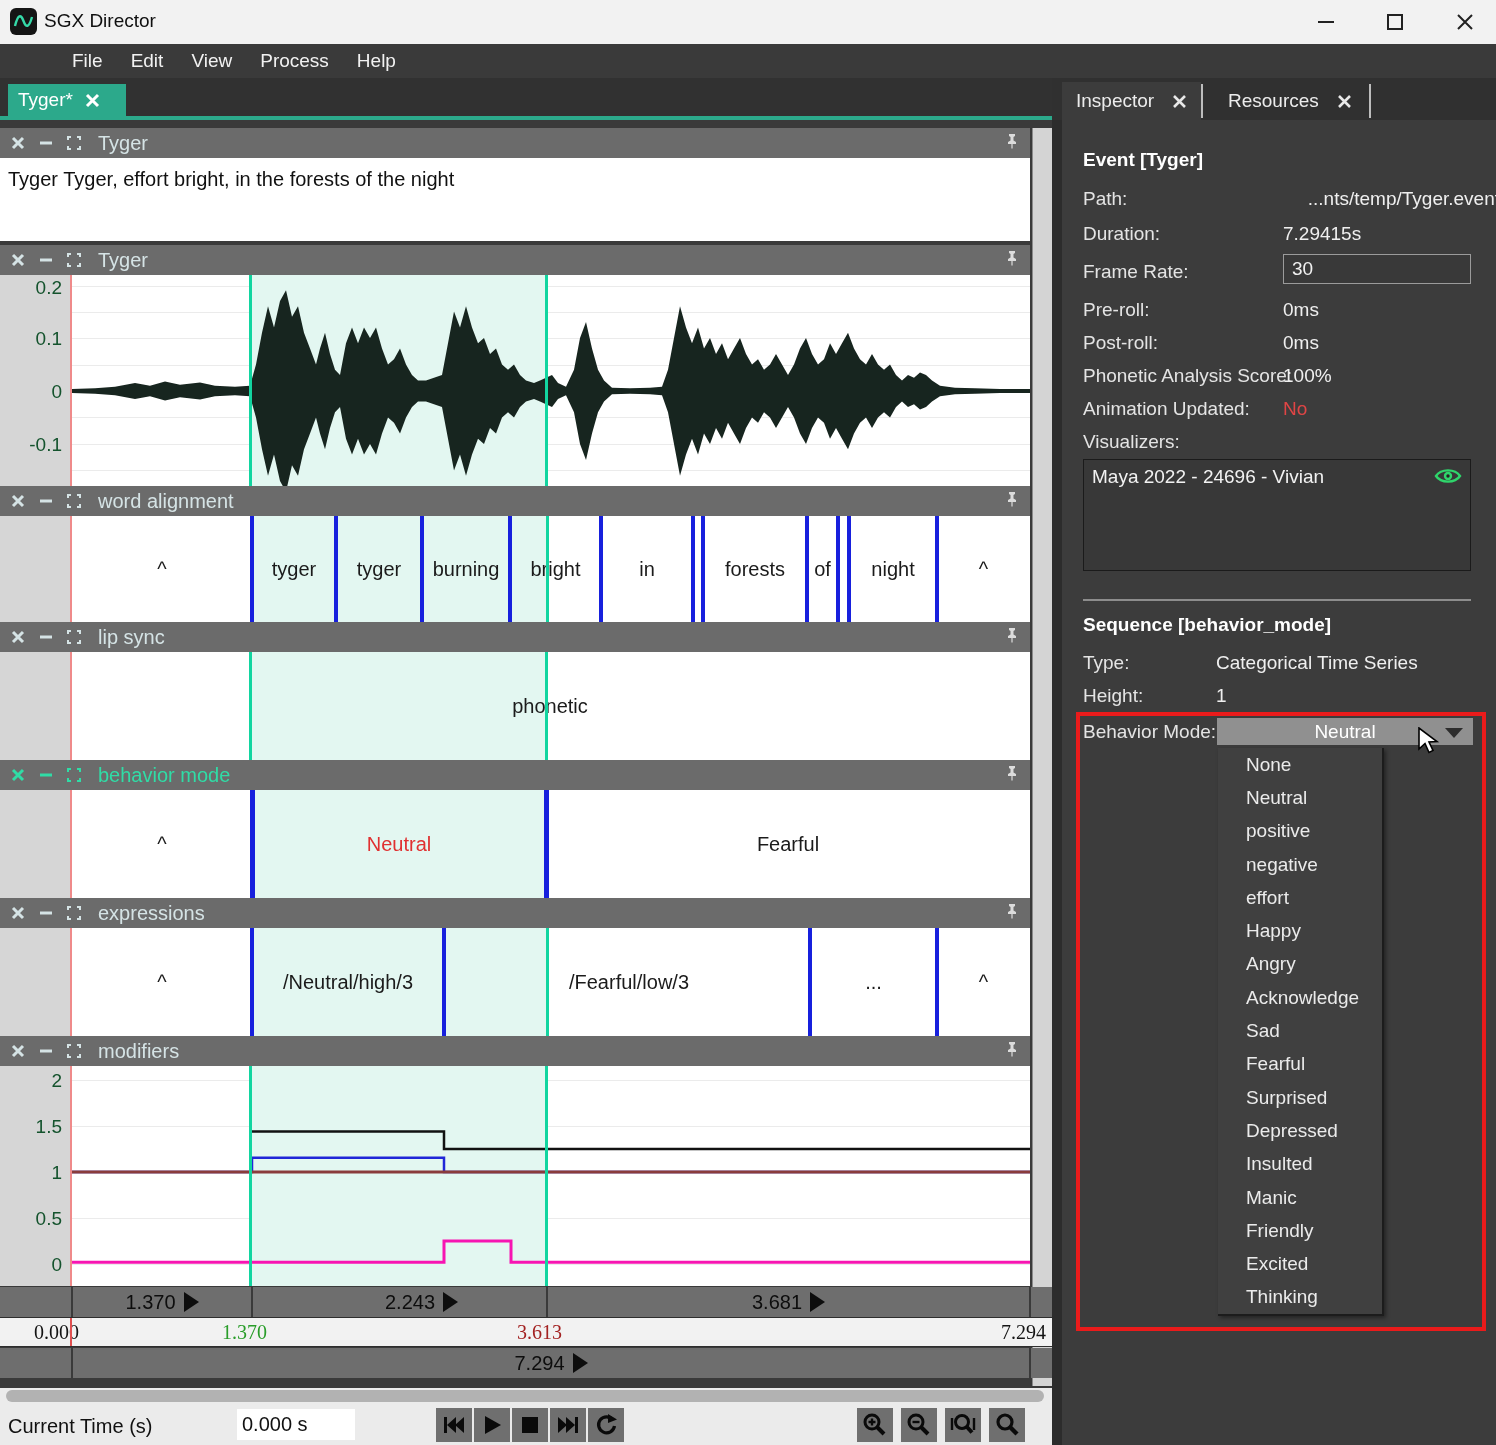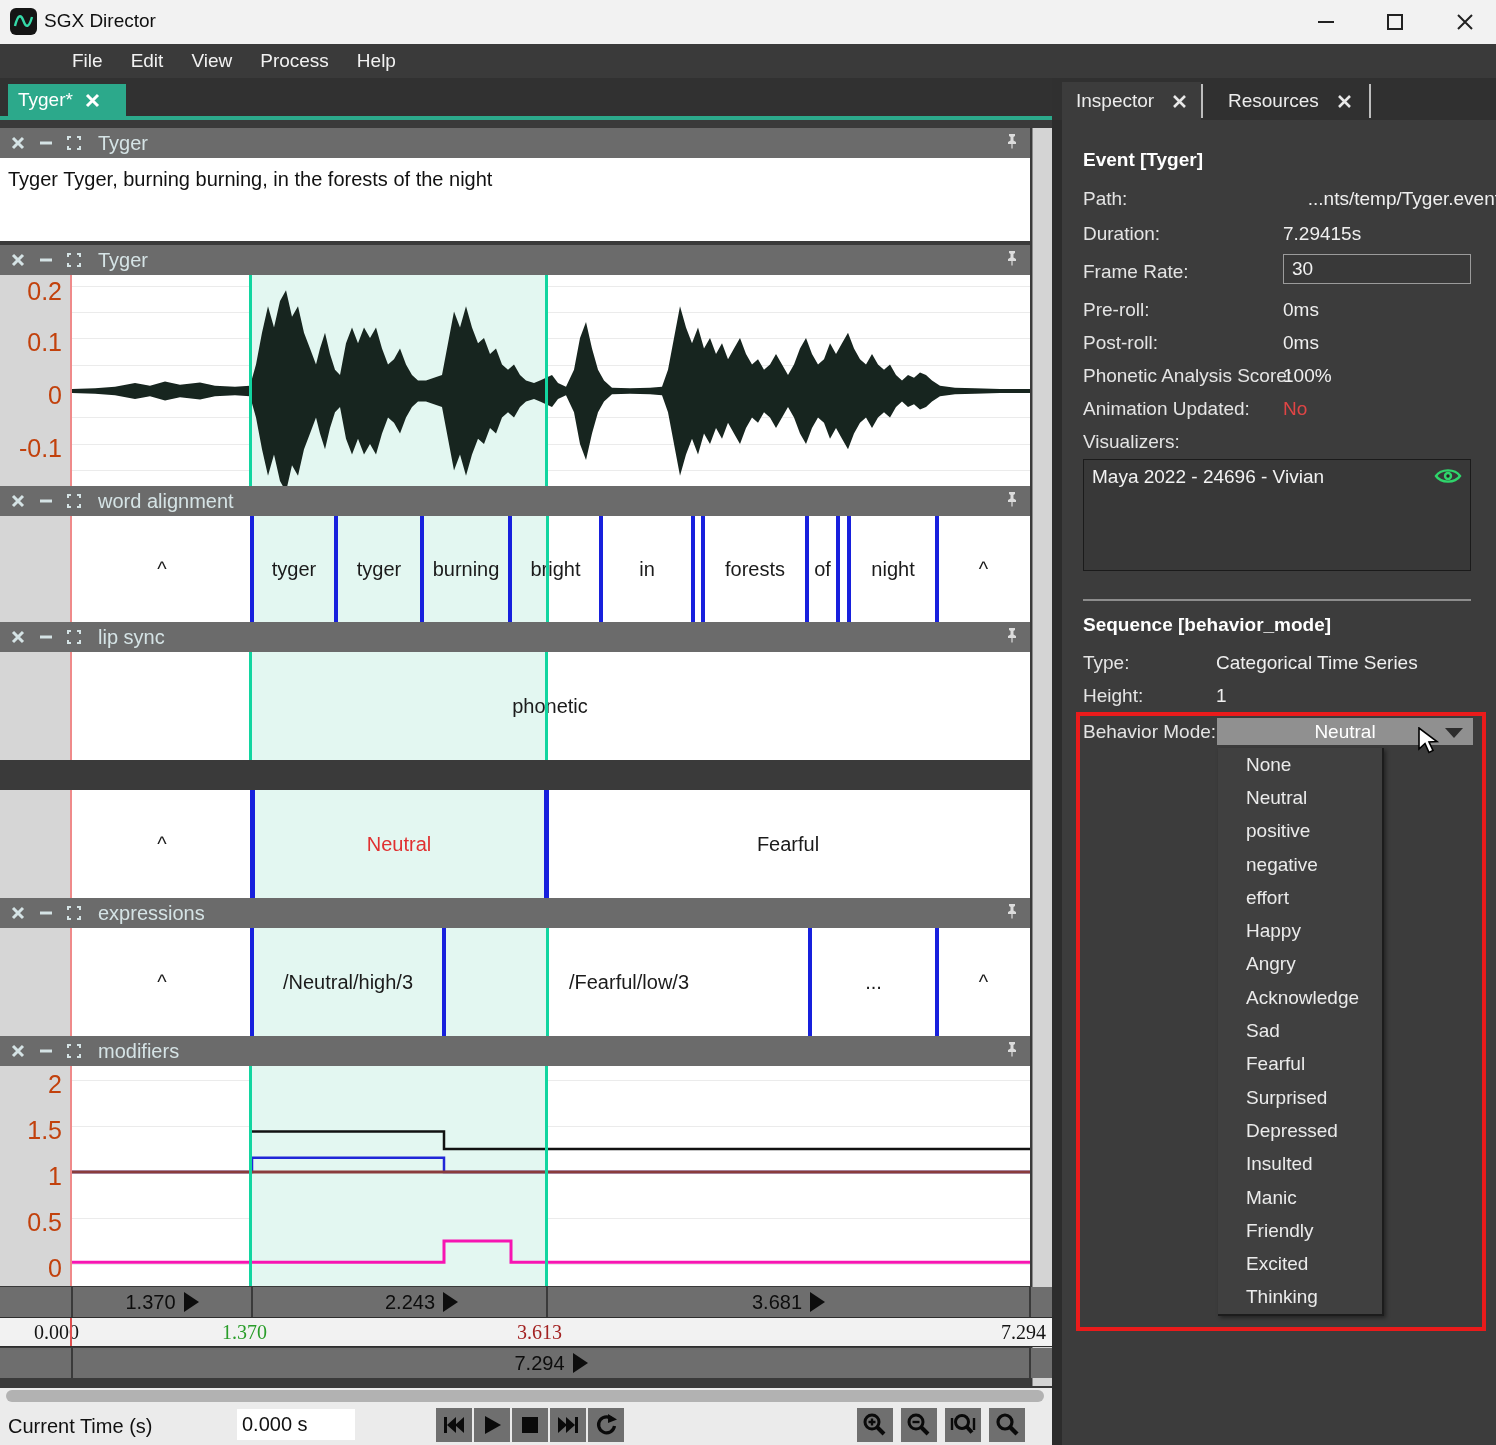--- a/index.html
+++ b/index.html
@@ -31,21 +31,21 @@
   .tcontent{position:absolute;left:0;width:1030px;background:#ffffff;overflow:hidden;}
   .gutter{position:absolute;left:0;top:0;width:72px;height:100%;background:#d6d6d6;border-right:1px solid #b9b9b9;box-sizing:border-box;}
   .playhead{position:absolute;left:70px;top:0;width:2px;height:100%;background:#ef8a8a;}
   .sel-region{position:absolute;top:0;height:100%;background:#e3f7f1;}
   .tline{position:absolute;top:0;width:3px;height:100%;background:#12d5a0;}
   .bline{position:absolute;top:0;width:4px;height:100%;background:#1720dd;}
   .bline.w5{width:5px;}
   .cell{position:absolute;top:0;height:100%;display:flex;align-items:center;justify-content:center;
         font-size:20px;color:#1b1b1b;white-space:nowrap;}
   .gline{position:absolute;left:72px;width:958px;height:1px;background:#ebebeb;}
-  .ytick{position:absolute;width:62px;text-align:right;font-size:25px;color:#c2410c;}
+  .ytick{position:absolute;width:62px;text-align:right;font-size:19px;color:#14532d;}
   #vscroll{left:1032px;top:128px;width:20px;height:1258px;background:#d4d4d4;border-left:1px solid #8a8a8a;box-sizing:border-box;}
   
   .trow{position:absolute;left:0;width:1052px;background:#6e6e6e;height:30px;}
   .tdiv{position:absolute;top:0;width:2px;height:100%;background:#3a3a3a;}
   .tseg{position:absolute;top:0;height:100%;display:flex;align-items:center;justify-content:center;gap:8px;
         color:#0d0d0d;font-size:20px;}
   .tri{width:0;height:0;border-left:15px solid #0d0d0d;border-top:10px solid transparent;border-bottom:10px solid transparent;}
   #ruler{left:0;top:1317px;width:1052px;height:30px;background:#f2f2f2;border-top:1px solid #2e2e2e;border-bottom:1px solid #2e2e2e;box-sizing:border-box;font-family:Liberation Serif, serif;}
   .rlabel{position:absolute;top:3px;font-size:20px;color:#141414;}
   
@@ -148,21 +148,21 @@
     <svg width="16" height="16">
         <path d="M2 5V2h3M11 2h3v3M14 11v3h-3M5 14H2v-3" stroke="currentColor" stroke-width="2" fill="none"></path>
       </svg>
     <span class="htitle">Tyger</span>
     <span class="hpin"><svg width="16" height="16">
           <path d="M5 1h6v2l-1.5 1v3.5L12 9v2H4V9l2.5-1.5V4L5 3z" fill="currentColor"></path>
           <rect x="7.4" y="11" width="1.2" height="4.5" fill="currentColor"></rect>
         </svg></span>
   </div>
   <div class="tcontent" style="top:158px;height:83px">
-    <div style="position:absolute;left:8px;top:10px;font-size:20px;color:#111">Tyger Tyger, burning burning, in the forests of the night</div>
+    <div style="position:absolute;left:8px;top:10px;font-size:20px;color:#111">Tyger Tyger, effort bright, in the forests of the night</div>
   </div>
 
   <div class="thead" style="top:245px">
     <svg width="16" height="16">
         <path d="M3 3L13 13M13 3L3 13" stroke="currentColor" stroke-width="3"></path>
       </svg>
     <svg width="16" height="16">
         <path d="M2 8h12" stroke="currentColor" stroke-width="3"></path>
       </svg>
     <svg width="16" height="16">
@@ -260,20 +260,36 @@
   </div>
   <div class="tcontent" style="top:652px;height:108px">
     <div class="gutter"></div>
     <div class="sel-region" style="left:250px;width:297px"></div>
     <div class="cell" style="left:480px;width:140px">phonetic</div>
     <div class="tline" style="left:249px"></div>
     <div class="tline" style="left:545px"></div>
     <div class="playhead"></div>
   </div>
 
+  <div class="thead sel" style="top:760px">
+    <svg width="16" height="16">
+        <path d="M3 3L13 13M13 3L3 13" stroke="currentColor" stroke-width="3"></path>
+      </svg>
+    <svg width="16" height="16">
+        <path d="M2 8h12" stroke="currentColor" stroke-width="3"></path>
+      </svg>
+    <svg width="16" height="16">
+        <path d="M2 5V2h3M11 2h3v3M14 11v3h-3M5 14H2v-3" stroke="currentColor" stroke-width="2" fill="none"></path>
+      </svg>
+    <span class="htitle">behavior mode</span>
+    <span class="hpin"><svg width="16" height="16">
+          <path d="M5 1h6v2l-1.5 1v3.5L12 9v2H4V9l2.5-1.5V4L5 3z" fill="currentColor"></path>
+          <rect x="7.4" y="11" width="1.2" height="4.5" fill="currentColor"></rect>
+        </svg></span>
+  </div>
   <div class="tcontent" style="top:790px;height:108px">
     <div class="gutter"></div>
     <div class="sel-region" style="left:252px;width:294px"></div>
     <div class="cell" style="left:72px;width:180px">^</div>
     <div class="cell" style="left:252px;width:294px;color:#e03131">Neutral</div>
     <div class="cell" style="left:546px;width:484px">Fearful</div>
     <div class="bline w5" style="left:250px"></div>
     <div class="bline w5" style="left:544px"></div>
     <div class="playhead"></div>
   </div>

